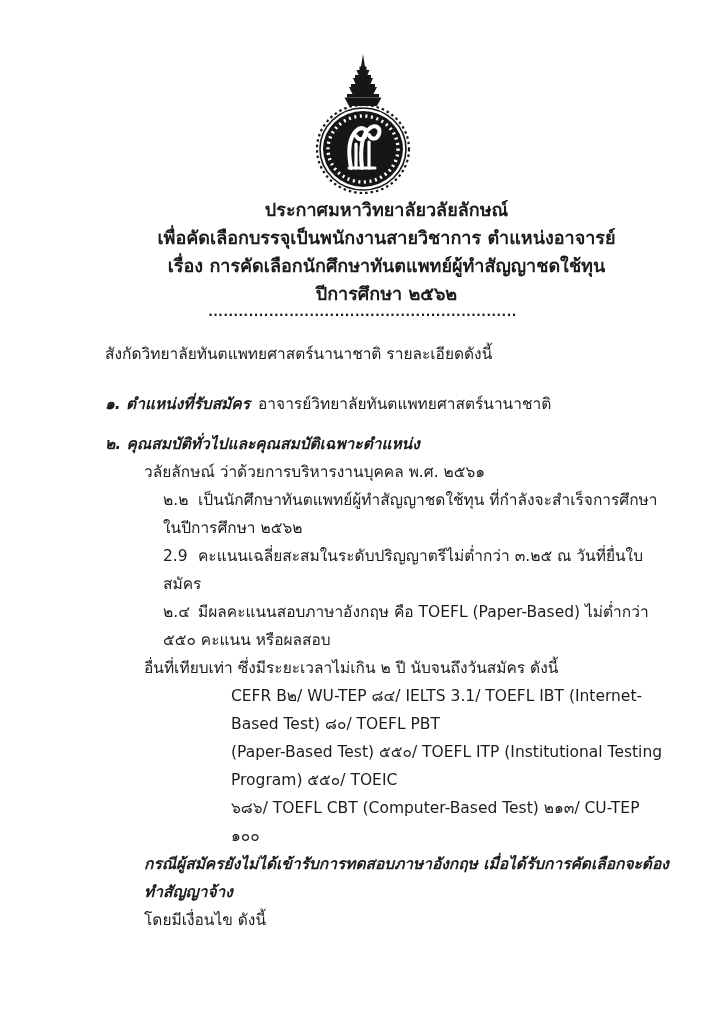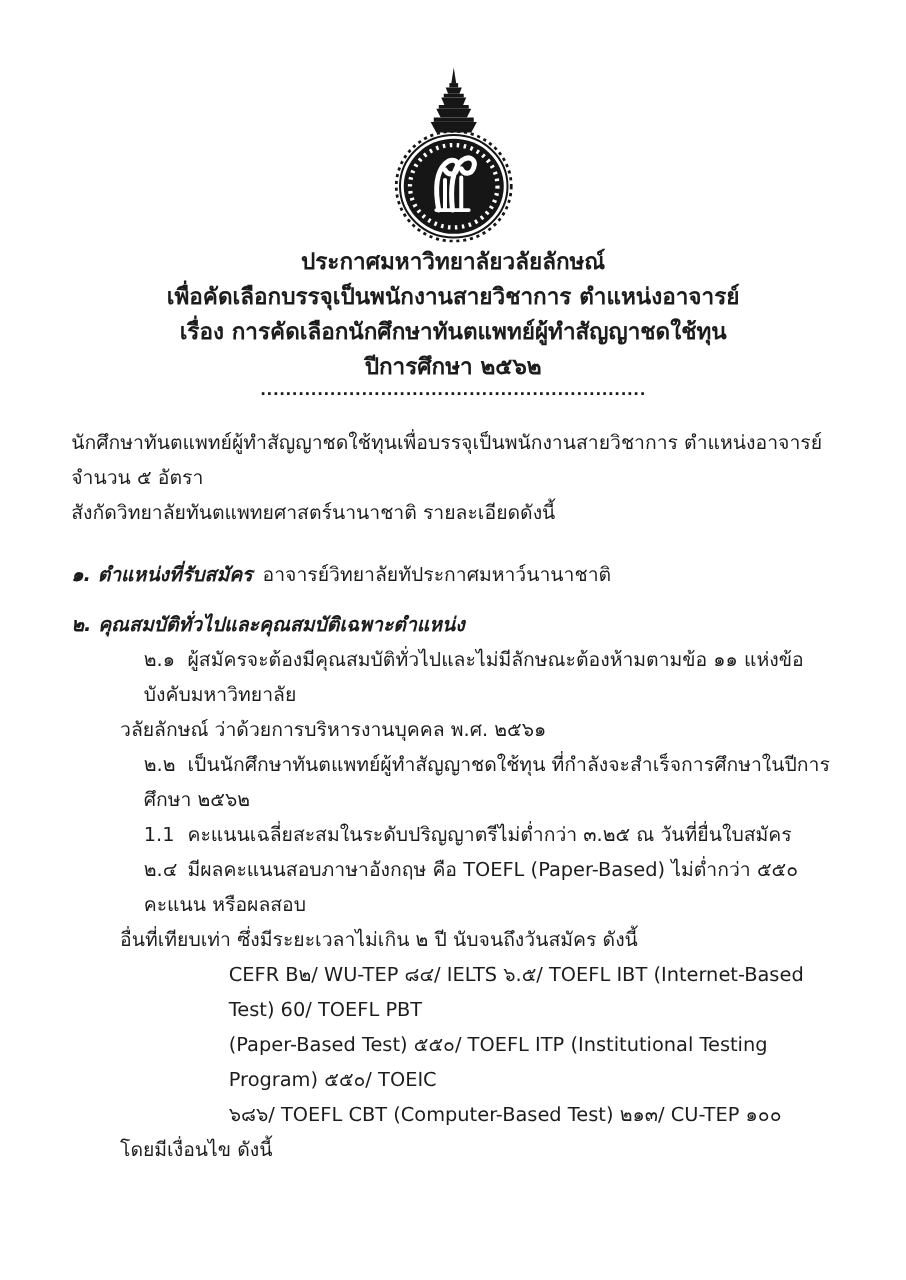--- a/index.html
+++ b/index.html
@@ -49,21 +49,21 @@
     overflow: hidden;
   }
   .content {
     position: absolute;
     top: 340px;
     left: 57px;
     right: 52px;
     font-size: 15.5px;
     line-height: 28px;
   }
-  .line { min-height: 28px; }
+  .line { min-height: 28px; padding-left: 48px; }
   .indent-para  { margin-left: 58px; }   
   .indent-item  { margin-left: 58px; }   
   .indent-wrap  { margin-left: 39px; }   
   .indent-score { margin-left: 126px; }
   .bold { font-weight: bold; font-style: italic; }
   .sec1-gap { margin-top: 22px; }
   .sec2-gap { margin-top: 12px; }
   .item-no {
     display: inline-block;
     min-width: 30px;
@@ -108,47 +108,44 @@
     <div class="line">ประกาศมหาวิทยาลัยวลัยลักษณ์</div>
     <div class="line">เพื่อคัดเลือกบรรจุเป็นพนักงานสายวิชาการ ตำแหน่งอาจารย์</div>
     <div class="line">เรื่อง การคัดเลือกนักศึกษาทันตแพทย์ผู้ทำสัญญาชดใช้ทุน</div>
     <div class="line">ปีการศึกษา ๒๕๖๒</div>
   </div>
 
   <div class="divider">.............................................................</div>
 
   <div class="content">
 
-    <div class="line">นักศึกษาทันตแพทย์ผู้ทำสัญญาชดใช้ทุนเพื่อบรรจุเป็นพนักงานสายวิชาการ ตำแหน่งอาจารย์ จำนวน ๕ อัตรา</div>
     <div class="line">สังกัดวิทยาลัยทันตแพทยศาสตร์นานาชาติ รายละเอียดดังนี้</div>
 
     <div class="line sec1-gap">
-      <span class="bold heading-label">๑. ตำแหน่งที่รับสมัคร</span><span>อาจารย์วิทยาลัยทัประกาศมหาว์นานาชาติ</span>
+      <span class="bold heading-label">๑. ตำแหน่งที่รับสมัคร</span><span>อาจารย์วิทยาลัยทันตแพทยศาสตร์นานาชาติ</span>
     </div>
 
     <div class="line sec2-gap bold">๒. คุณสมบัติทั่วไปและคุณสมบัติเฉพาะตำแหน่ง</div>
 
-    <div class="line indent-item">
-      <span class="item-no">๒.๑</span><span>ผู้สมัครจะต้องมีคุณสมบัติทั่วไปและไม่มีลักษณะต้องห้ามตามข้อ ๑๑ แห่งข้อบังคับมหาวิทยาลัย</span>
-    </div>
     <div class="line indent-wrap">วลัยลักษณ์ ว่าด้วยการบริหารงานบุคคล พ.ศ. ๒๕๖๑</div>
 
     <div class="line indent-item">
       <span class="item-no">๒.๒</span><span>เป็นนักศึกษาทันตแพทย์ผู้ทำสัญญาชดใช้ทุน ที่กำลังจะสำเร็จการศึกษาในปีการศึกษา ๒๕๖๒</span>
     </div>
 
     <div class="line indent-item">
-      <span class="item-no">1.1</span><span>คะแนนเฉลี่ยสะสมในระดับปริญญาตรีไม่ต่ำกว่า ๓.๒๕ ณ วันที่ยื่นใบสมัคร</span>
+      <span class="item-no">2.9</span><span>คะแนนเฉลี่ยสะสมในระดับปริญญาตรีไม่ต่ำกว่า ๓.๒๕ ณ วันที่ยื่นใบสมัคร</span>
     </div>
 
     <div class="line indent-item">
       <span class="item-no">๒.๔</span><span>มีผลคะแนนสอบภาษาอังกฤษ คือ TOEFL (Paper-Based) ไม่ต่ำกว่า ๕๕๐ คะแนน  หรือผลสอบ</span>
     </div>
     <div class="line indent-wrap">อื่นที่เทียบเท่า ซึ่งมีระยะเวลาไม่เกิน ๒ ปี นับจนถึงวันสมัคร ดังนี้</div>
 
-    <div class="line indent-score">CEFR B๒/ WU-TEP ๘๔/ IELTS ๖.๕/ TOEFL IBT (Internet-Based Test) 60/ TOEFL PBT</div>
+    <div class="line indent-score">CEFR B๒/ WU-TEP ๘๔/ IELTS 3.1/ TOEFL IBT (Internet-Based Test) ๘๐/ TOEFL PBT</div>
     <div class="line indent-score">(Paper-Based Test) ๕๕๐/ TOEFL ITP (Institutional Testing Program) ๕๕๐/ TOEIC</div>
     <div class="line indent-score">๖๘๖/ TOEFL CBT (Computer-Based Test) ๒๑๓/ CU-TEP ๑๐๐</div>
 
+    <div class="line indent-wrap bold">กรณีผู้สมัครยังไม่ได้เข้ารับการทดสอบภาษาอังกฤษ เมื่อได้รับการคัดเลือกจะต้องทำสัญญาจ้าง</div>
     <div class="line indent-wrap">โดยมีเงื่อนไข ดังนี้</div>
 
   </div>
 </div>
 
 </body></html>

